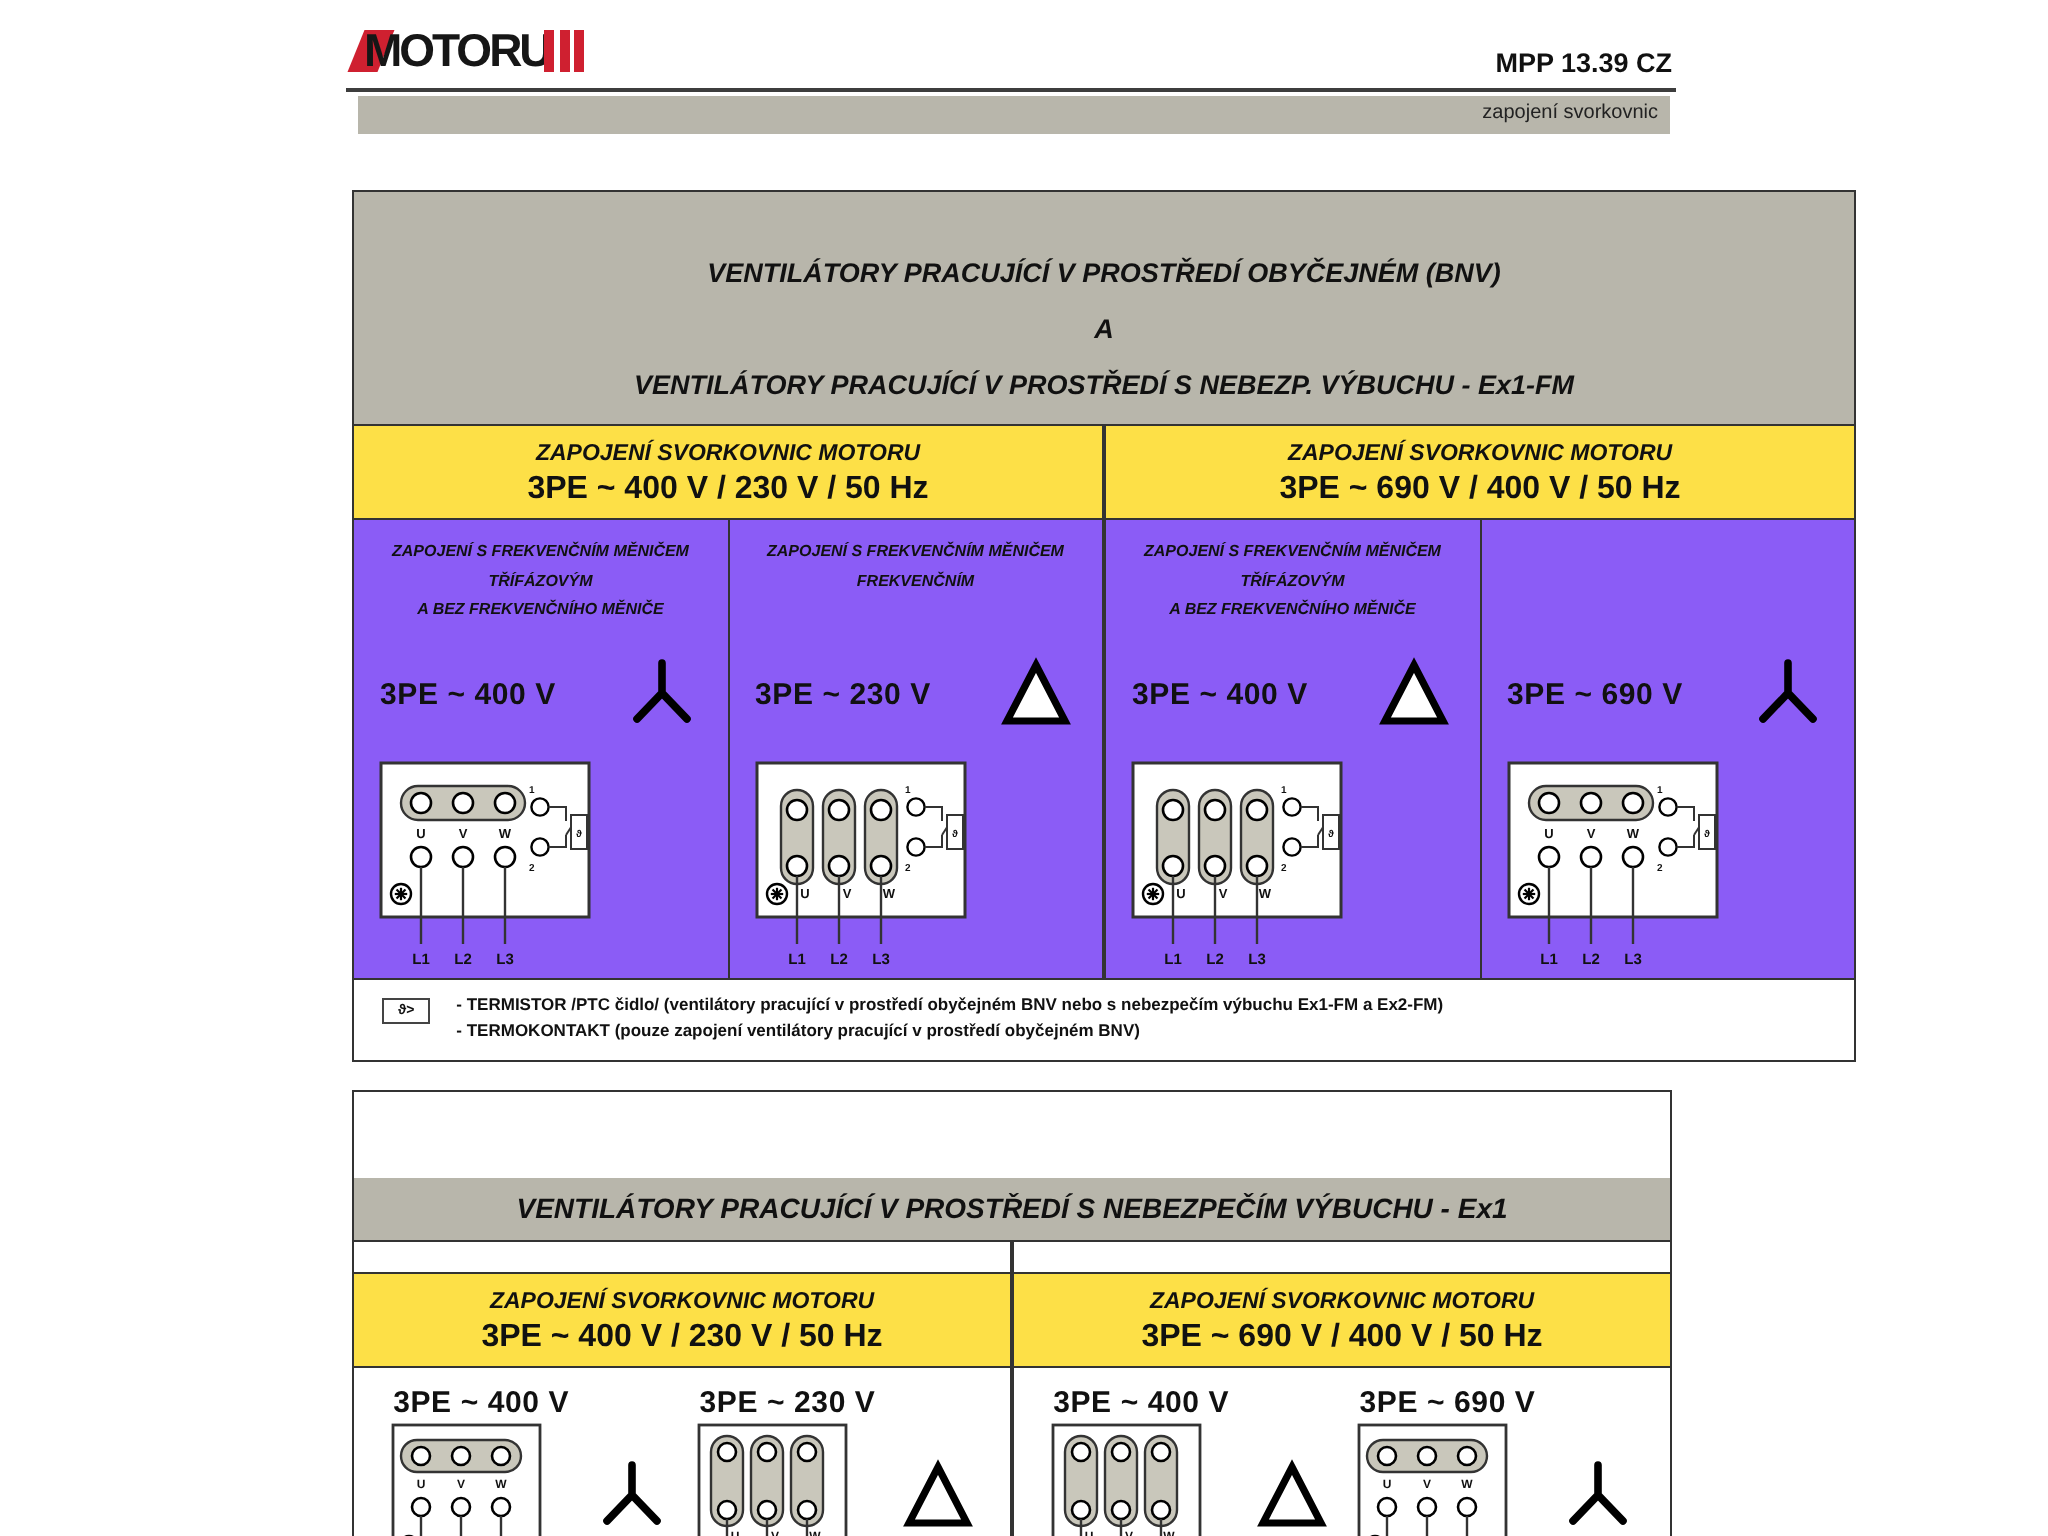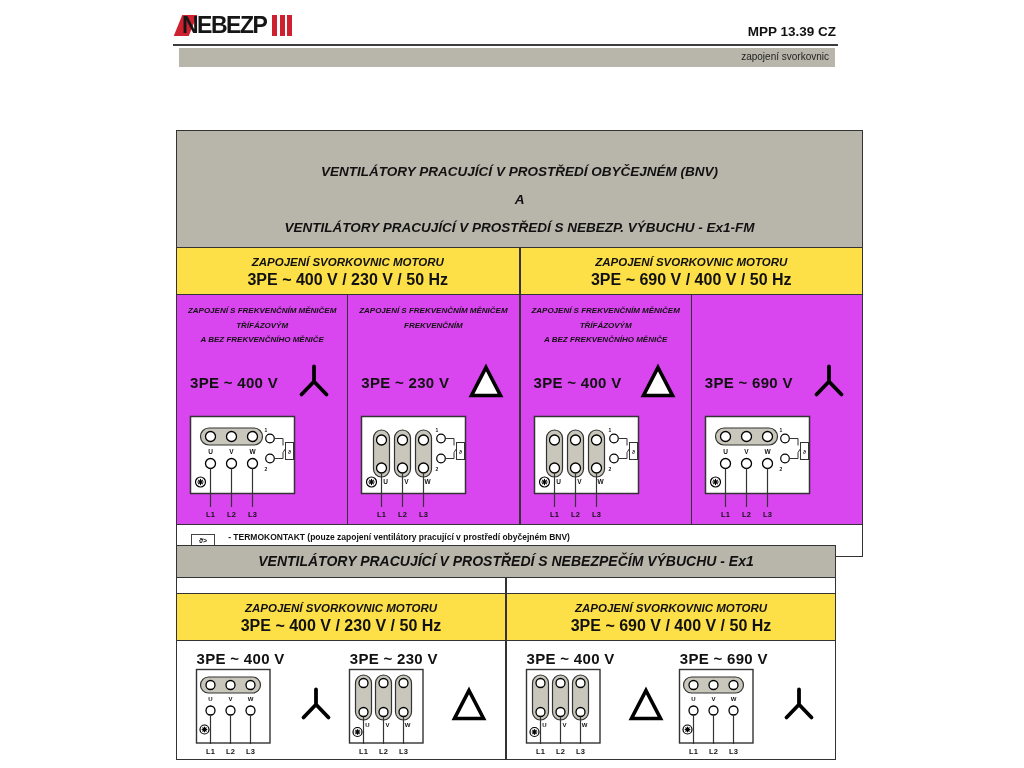--- a/index.html
+++ b/index.html
@@ -23,60 +23,60 @@
   
   .gray{background:#b8b6ab;}
   .hcell{flex:1;background:#fde047;text-align:center;font-weight:bold;padding:7px 0 6px;}
   .hcell .h1{font-style:italic;font-size:11.5px;line-height:15px;}
   .hcell .h2{font-size:16px;line-height:16px;margin-top:2px;}
   .hcell + .hcell{border-left:2px solid #333;}
   .vlabel{font-size:15px;font-weight:bold;white-space:nowrap;letter-spacing:0.3px;}
   .sym{width:40px;height:40px;flex:0 0 auto;}
 
   
-  .section1{position:absolute;top:95px;left:0;width:687px;border:1.5px solid #333;box-sizing:border-box;background:#fff;margin-top:35px;}
+  .section1{position:absolute;top:95px;left:0;width:752px;border:1.5px solid #333;box-sizing:border-box;background:#fff;}
   .s1-title{height:117px;border-bottom:1.5px solid #333;text-align:center;
     font-weight:bold;font-style:italic;font-size:13.5px;padding-top:27px;box-sizing:border-box;}
   .s1-title div{line-height:28px;}
   .s1-headers{display:flex;border-bottom:1px solid #333;}
-  .s1-body{display:flex;height:229px;background:#d946ef;}
+  .s1-body{display:flex;height:229px;background:#8b5cf6;}
   .s1-col{flex:1;box-sizing:border-box;}
   .s1-col.b1{border-left:1px solid #333;}
   .s1-col.b2{border-left:2px solid #333;}
   .subhead{height:62px;padding-top:9px;box-sizing:border-box;text-align:center;
     font-size:8px;font-weight:bold;font-style:italic;line-height:14.5px;}
   .vrow{display:flex;align-items:center;justify-content:space-between;margin:4px 13px 0 13px;height:42px;}
   .diag{margin:12px 0 0 12px;}
   .note-row{border-top:1px solid #333;display:flex;align-items:flex-start;padding:6px 8px 9px 14px;background:#fff;}
   .note-symbol-box{border:1px solid #444;font-size:7px;font-weight:bold;line-height:9px;
     padding:1px 7px;margin:3px 13px 0 0;flex:0 0 auto;}
   .note-lines{font-size:8.5px;font-weight:bold;line-height:12.5px;}
 
   
   .section2{position:absolute;top:545px;left:0;width:660px;border:1.5px solid #333;box-sizing:border-box;background:#fff;}
   .s2-title{height:31px;border-bottom:1px solid #333;text-align:center;
-    font-size:14px;font-weight:bold;font-style:italic;line-height:31px;}
+    font-size:14px;font-weight:bold;font-style:italic;line-height:31px;margin-top:43px;}
   .s2-spacer{display:flex;height:15px;border-bottom:1px solid #333;background:#fff;}
   .s2-spacer div{flex:1;}
   .s2-spacer div + div{border-left:2px solid #333;}
   .s2-headers{display:flex;border-bottom:1px solid #333;}
   .s2-body{display:flex;height:118px;}
   .s2-quad{flex:1;display:flex;align-items:flex-start;justify-content:space-evenly;padding:2px 4px 0 6px;box-sizing:border-box;}
   .s2-quad + .s2-quad{border-left:2px solid #333;}
   .s2-cell .vlabel{margin:7px 0 1px 2px;display:block;}
   .s2-sym{margin-top:42px;}
 </style>
 </head>
 <body>
 
 <div class="page">
 
   <div class="logo">
     <span class="logo-slash"></span>
-    <span class="logo-text">NEBEZP</span>
+    <span class="logo-text">MOTORU</span>
     <span class="logo-bars">
         <i></i>
         <i></i>
         <i></i>
       </span>
   </div>
   <div class="doc-code">MPP 13.39 CZ</div>
   <div class="head-rule"></div>
   <div class="subtitle-bar">zapojení svorkovnic</div>
 
@@ -308,20 +308,21 @@
                 <rect x="96.5" y="27.5" width="8" height="17" fill="#fff" stroke="#333"></rect>
                 <text x="100.5" y="38.5" font-size="5" text-anchor="middle">ϑ</text>
               </g>
             </svg></div>
       </div>
     </div>
 
     <div class="note-row">
       <span class="note-symbol-box">ϑ&gt;</span>
       <span class="note-lines">
+        <div>- TERMISTOR /PTC čidlo/ (ventilátory pracující v prostředí obyčejném BNV nebo s nebezpečím výbuchu Ex1-FM a Ex2-FM)</div>
         <div>- TERMOKONTAKT (pouze zapojení ventilátory pracující v prostředí obyčejném BNV)</div>
       </span>
     </div>
   </div>
 
   <div class="section2">
     <div class="s2-title gray">VENTILÁTORY PRACUJÍCÍ V PROSTŘEDÍ S NEBEZPEČÍM VÝBUCHU - Ex1</div>
     <div class="s2-spacer">
         <div></div>
         <div></div>

